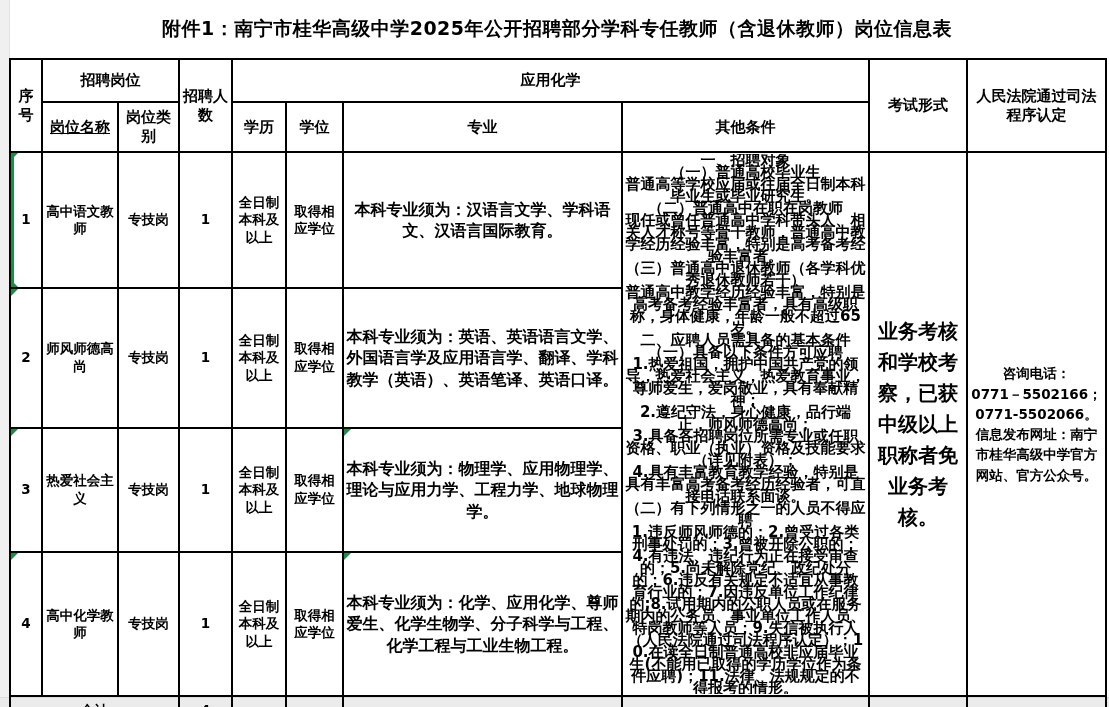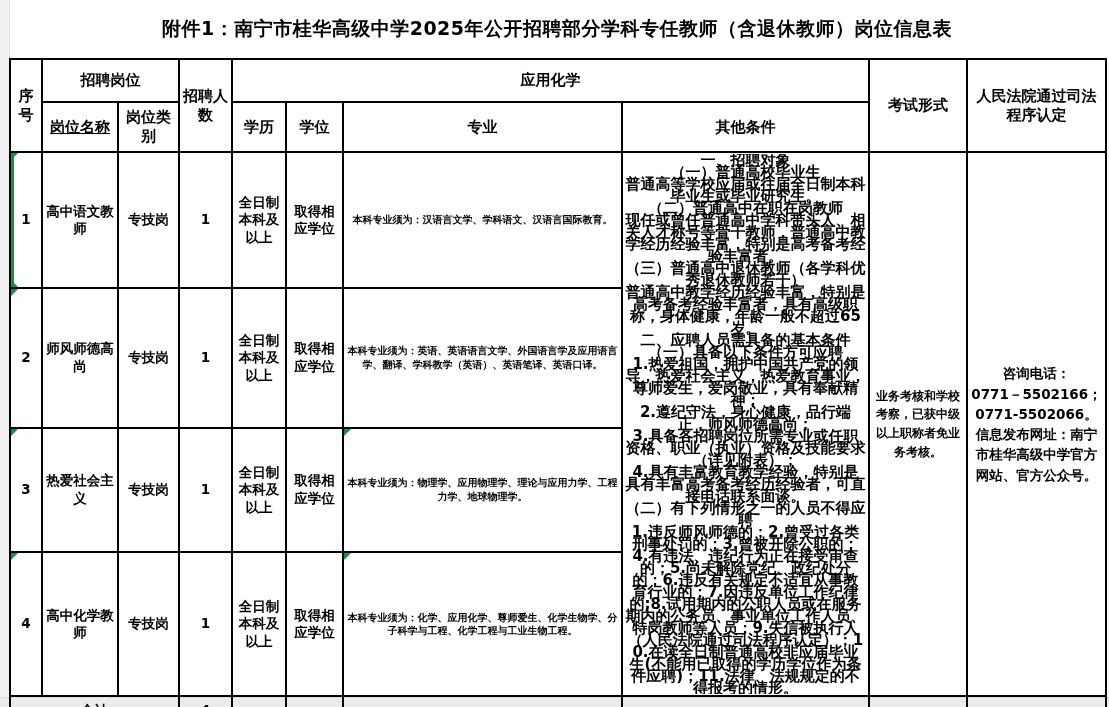--- a/index.html
+++ b/index.html
@@ -37,29 +37,29 @@
   tr.r2{height:132px}
   tr.r3{height:118px}
   tr.r4{height:136px}
   tr.rt{height:29px}
   th{font-size:15px;line-height:1.25;}
   th.pad-wrap{padding:0 18px;text-decoration:underline;}
   th.pad-wrap-sm{padding:0 12px;}
   th.pad-wrap-contact{padding:0 9px;font-size:15px;}
   td{font-size:13.5px;line-height:1.3;}
   td.major-cell{
-    text-align:left;padding:3px 6px;font-size:10px;line-height:1.35;margin-top:8px;
+    text-align:left;padding:3px 6px;font-size:16px;line-height:1.35;margin-top:8px;
   }
   td.other-cell{
     text-align:left;vertical-align:top;
     font-size:15px;line-height:12px;
     padding:3px 4px;white-space:pre-wrap;word-break:break-all;border-radius:16px;
   }
   td.exam-cell{
-    text-align:left;padding:2px 9px;font-size:12px;line-height:1.55;margin-left:18px;
+    text-align:left;padding:2px 9px;font-size:20px;line-height:1.55;margin-left:18px;
   }
   td.contact-cell{
     text-align:left;padding:2px 6px;font-size:13.5px;line-height:1.5;
     white-space:pre-wrap;word-break:break-all;
   }
   td.edu-cell,td.deg-cell{font-size:13.5px;padding:1px 4px;}
   
   .flag{
     position:absolute;top:0;left:0;width:0;height:0;
     border-top:7px solid #149144;border-right:7px solid transparent;

